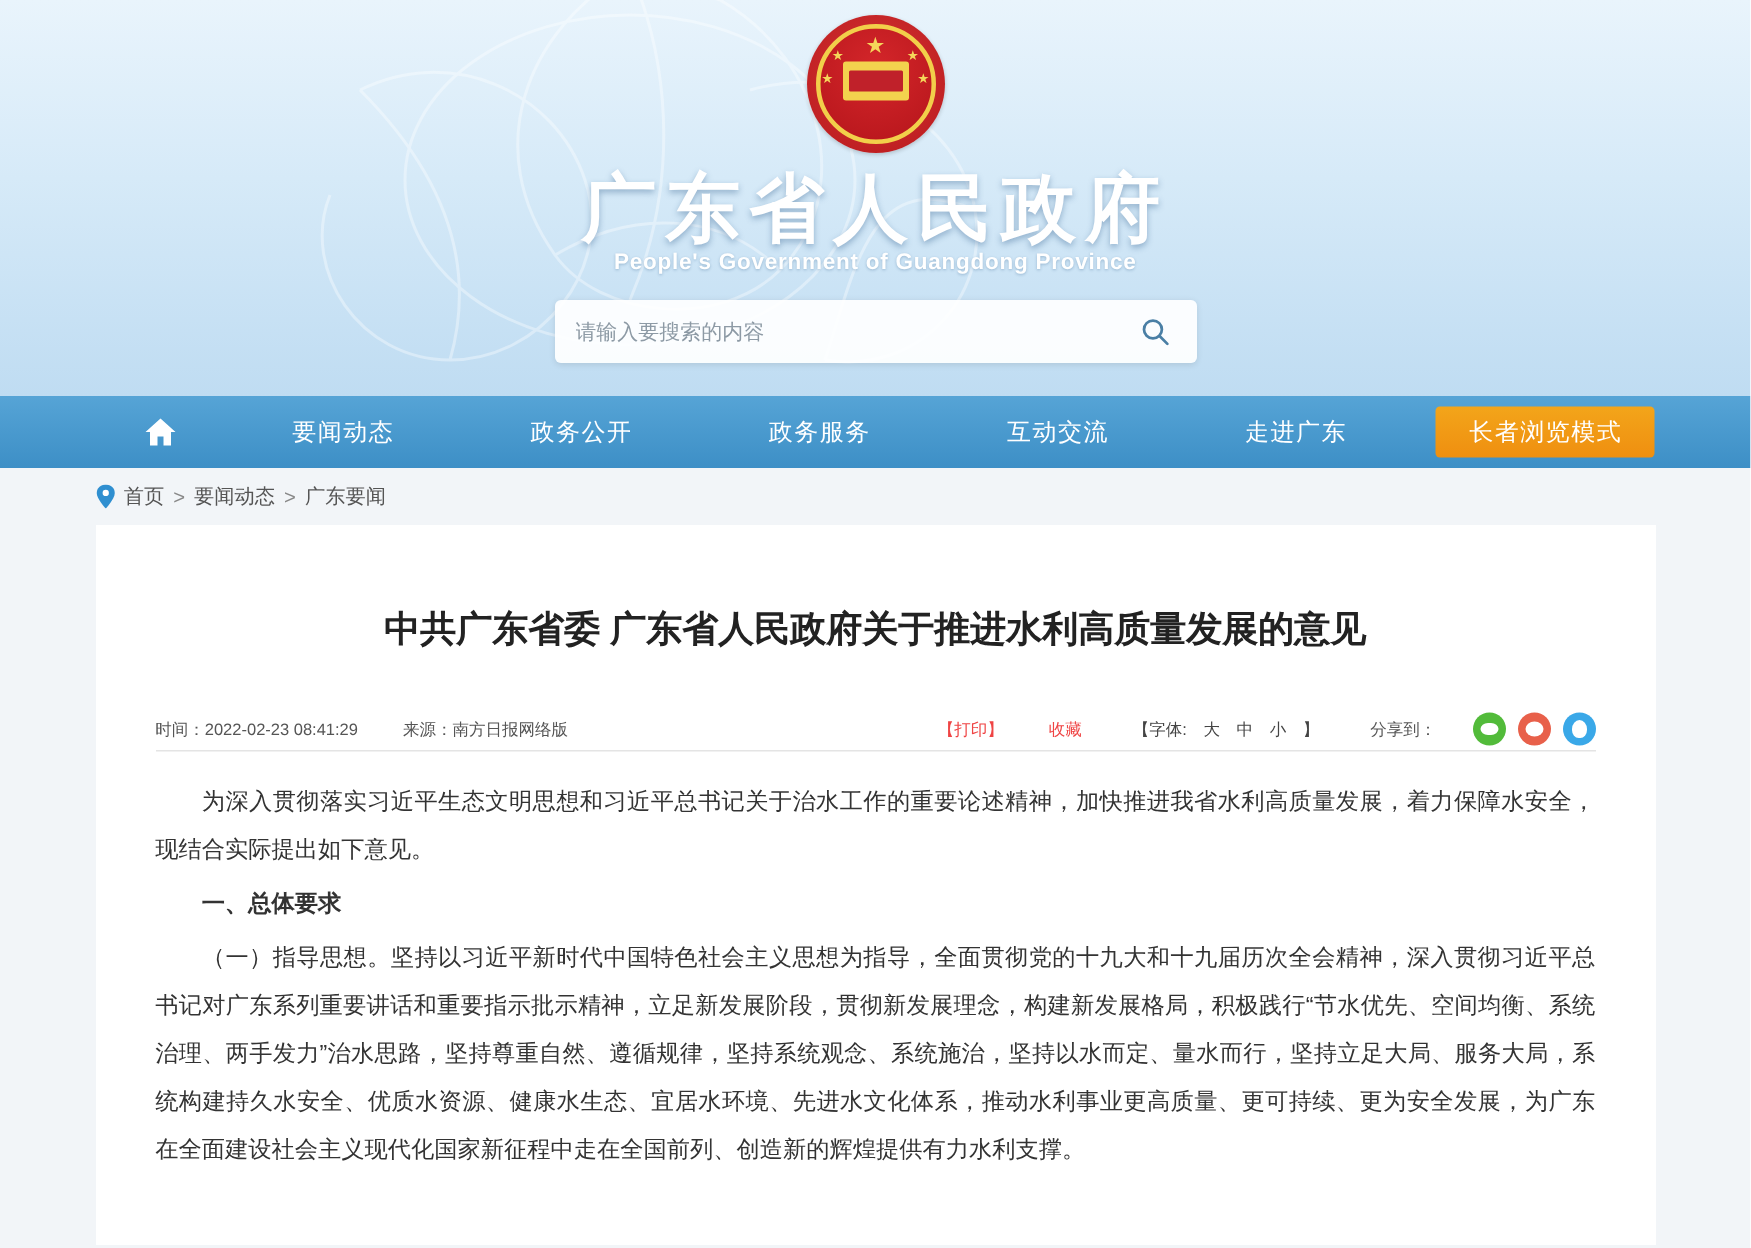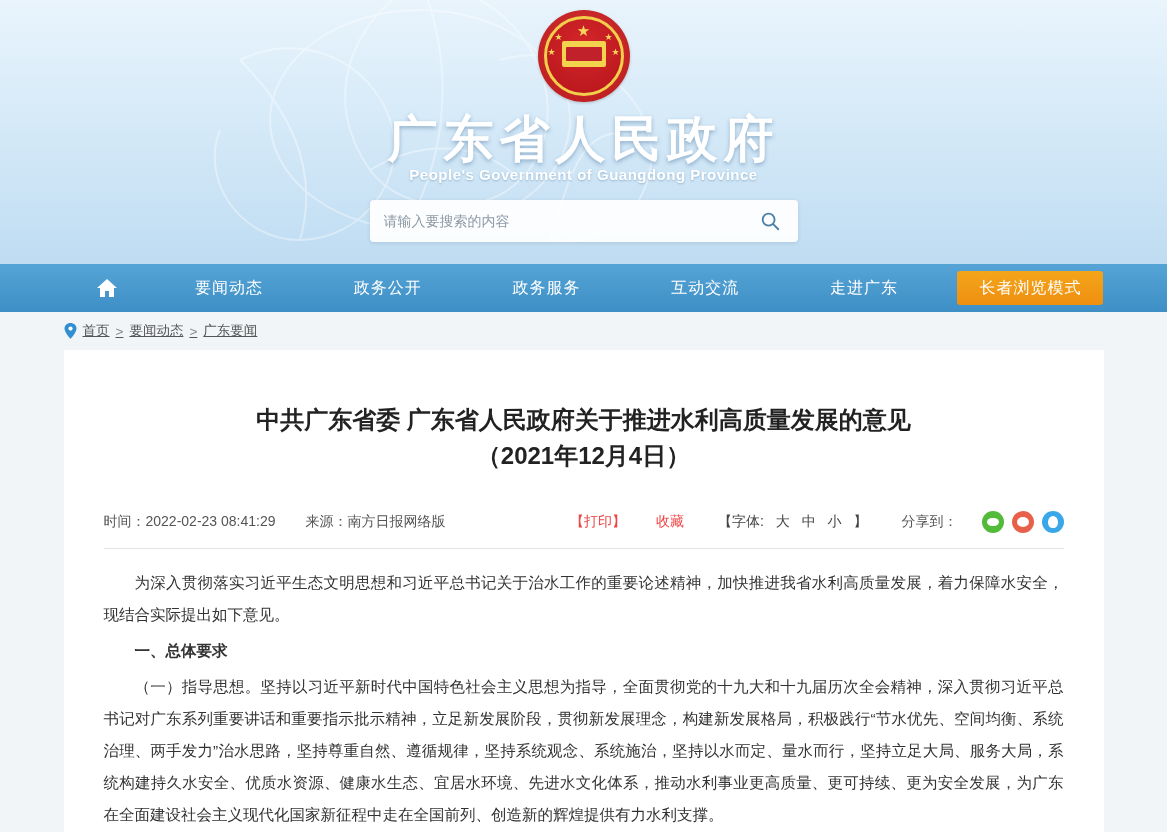--- a/index.html
+++ b/index.html
@@ -186,21 +186,20 @@
     height: 38px;
   }
   .crumb {
     width: 1040px;
     margin: 0 auto;
     height: 38px;
     display: flex;
     align-items: center;
     font-size: 13.5px;
     color: #555;
-    text-decoration: underline;
   }
   .crumb svg { width: 13px; height: 16px; margin-right: 6px; }
   .crumb a { color: #555; text-decoration: none; cursor: pointer; }
   .crumb .sep { margin: 0 6px; color: #888; }
 
   
   .page-bg {
     background: #f2f5f8;
     padding-bottom: 2px;
     min-height: 482px;
@@ -219,25 +218,24 @@
     font-weight: bold;
     color: #222;
     padding: 52px 90px 0 90px;
     line-height: 36px;
     font-family: "Liberation Sans", sans-serif;
   }
   .art-title .line2 { display: block; }
 
   .meta {
     margin: 34px 40px 0 40px;
-    padding-bottom: 12px;
     border-bottom: 1px solid #e4e4e4;
     display: flex;
     align-items: center;
-    font-size: 14px;
+    font-size: 11px;
     color: #555;
     height: 28px;
   }
   .meta .time { margin-right: 30px; }
   .meta .spacer { flex: 1; }
   .meta .op { margin-right: 30px; cursor: pointer; color: #ef4444; }
   .meta .fontsize { margin-right: 30px; color: #444; }
   .meta .fontsize span { margin: 3px 4px; cursor: pointer; }
   .meta .share-label { margin-right: 24px; }
   .share-icons { display: flex; align-items: center; gap: 8px; }
@@ -346,21 +344,20 @@
     <span class="sep">&gt;</span>
     <a>广东要闻</a>
   </div>
 </div>
 
 <div class="page-bg">
   <div class="card">
 
     <div class="art-title">
       <span>中共广东省委 广东省人民政府关于推进水利高质量发展的意见</span>
-      <span class="line2">（2021年12月4日）</span>
     </div>
 
     <div class="meta">
       <span class="time">时间：2022-02-23 08:41:29</span>
       <span class="source">来源：南方日报网络版</span>
       <span class="spacer"></span>
       <span class="op">【打印】</span>
       <span class="op">收藏</span>
       <span class="fontsize">
         <span>【字体:</span>

